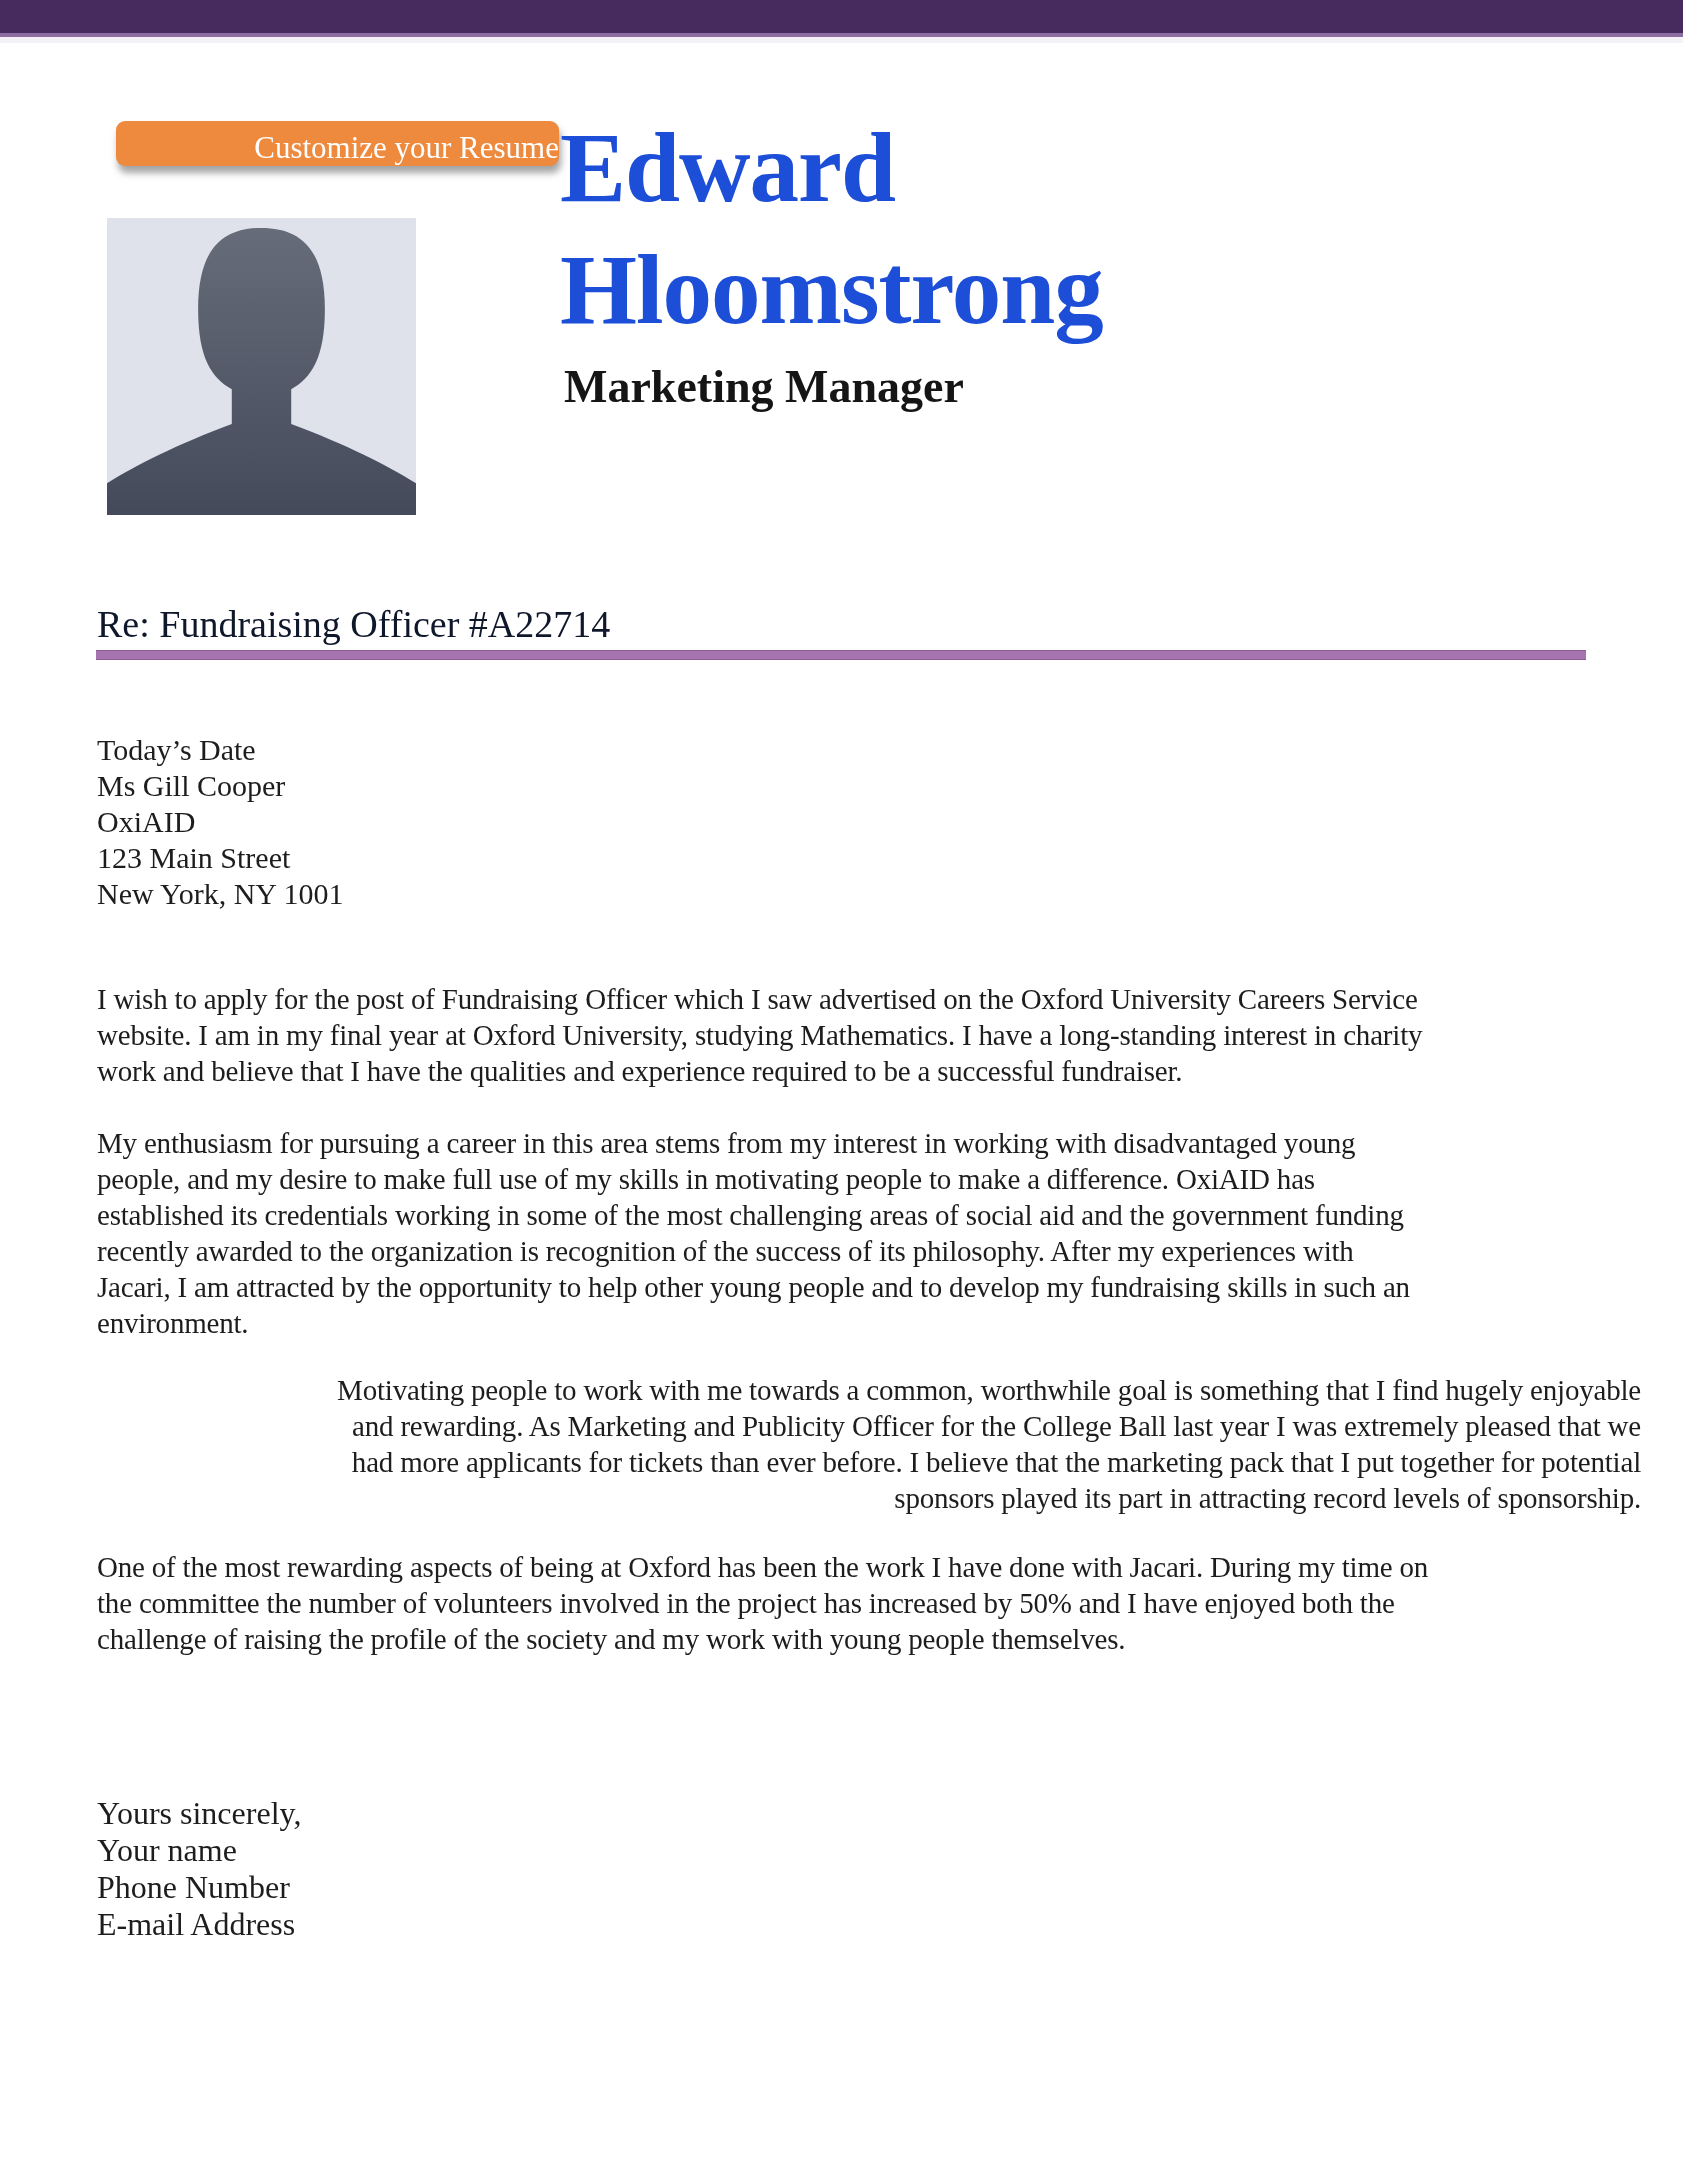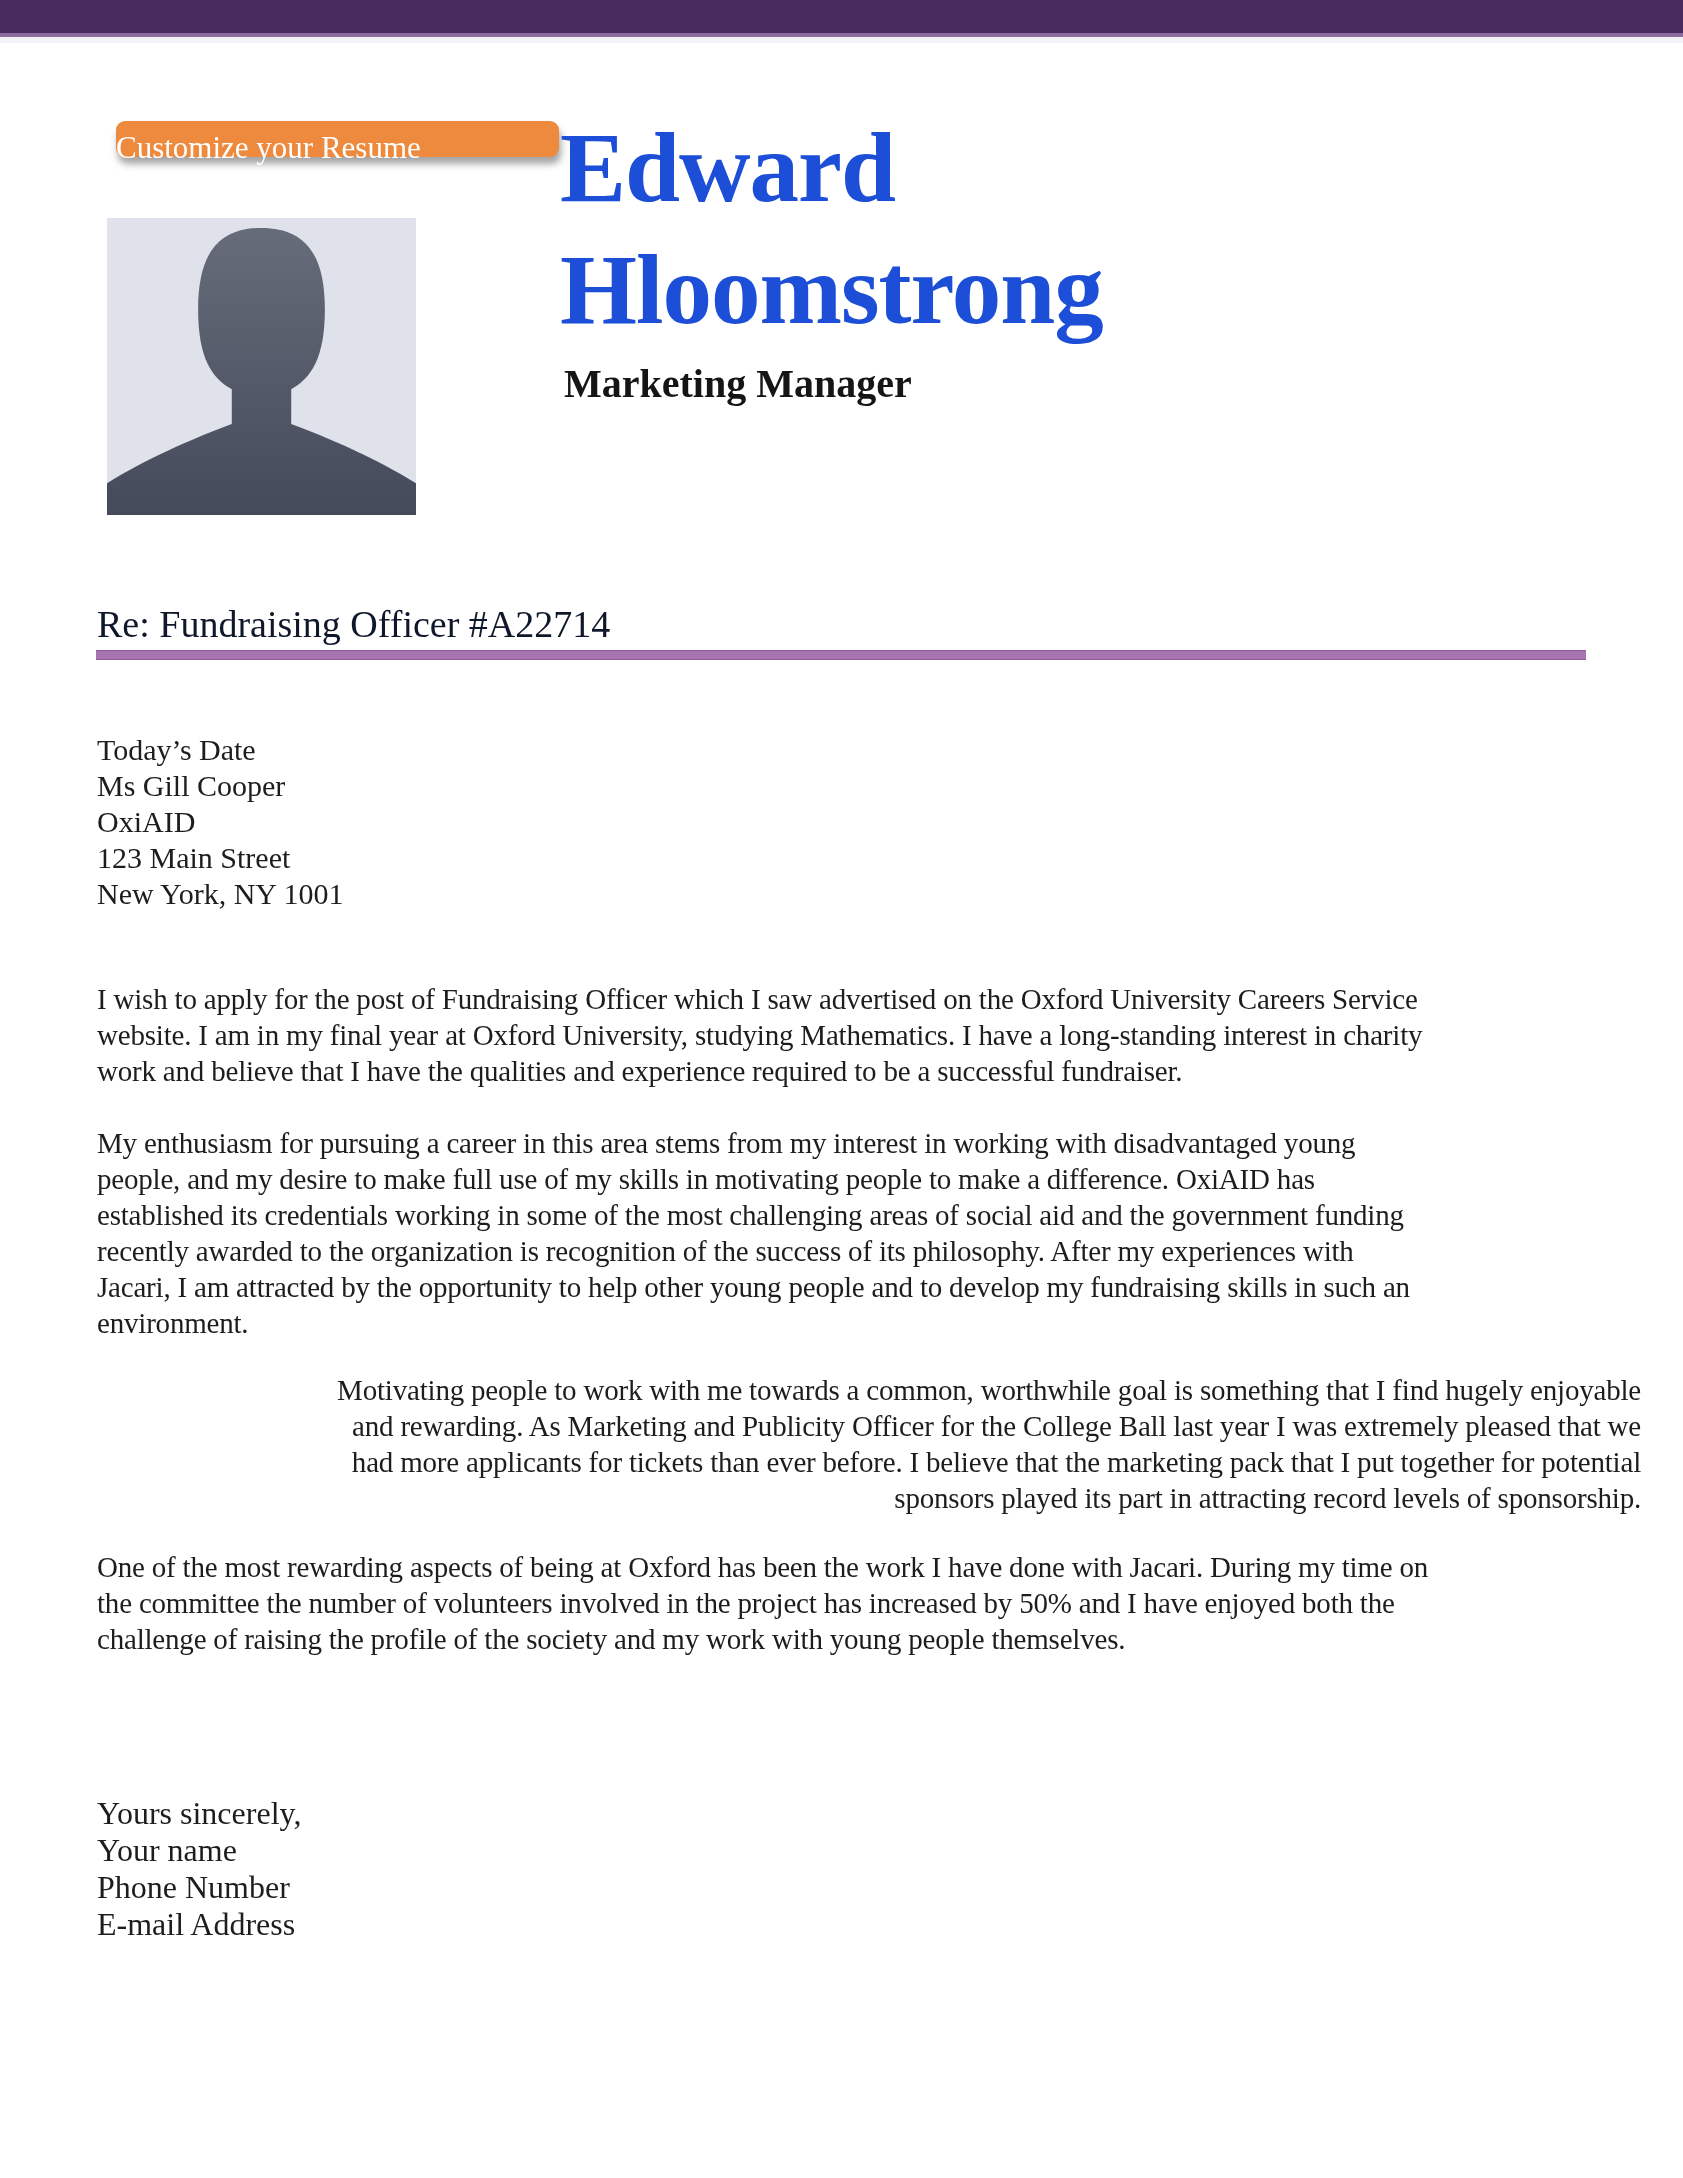--- a/index.html
+++ b/index.html
@@ -16,29 +16,29 @@
     left: 0; top: 0;
     width: 100%;
     height: 33px;
     background: #472a5e;
     border-bottom: 4px solid #8d6ca1;
     box-shadow: 0 6px 0 rgba(70, 42, 94, 0.06);
   }
   .customize-btn {
     position: absolute;
     left: 116px; top: 121px;
-    width: 443px; height: 36px;
+    width: 443px; height: 45px;
     background: #ee8a3e;
     border: none;
     border-radius: 9px;
     color: #ffffff;
     font-family: "Liberation Serif", serif;
     font-size: 31px;
     line-height: 53px;
-    text-align: left;
+    text-align: right;
     padding: 0;
     box-shadow: 2px 7px 7px rgba(105, 105, 105, 0.6);
     cursor: pointer;
   }
   .photo {
     position: absolute;
     left: 107px; top: 218px;
     width: 309px; height: 297px;
     background: #dfe2ea;
   }
@@ -51,21 +51,21 @@
     line-height: 122px;
     font-weight: 700;
     letter-spacing: -1px;
     color: #1d4ed8;
     white-space: nowrap;
   }
   .name span { display: block; }
   .job-title {
     position: absolute;
     left: 564px; top: 360px;
-    font-size: 40px;
+    font-size: 46px;
     font-weight: 700;
     color: #151515;
     white-space: nowrap;
   }
   .subject {
     position: absolute;
     left: 97px; top: 602px;
     font-family: Liberation Serif, serif;
     font-size: 38px;
     color: #0f172a;

